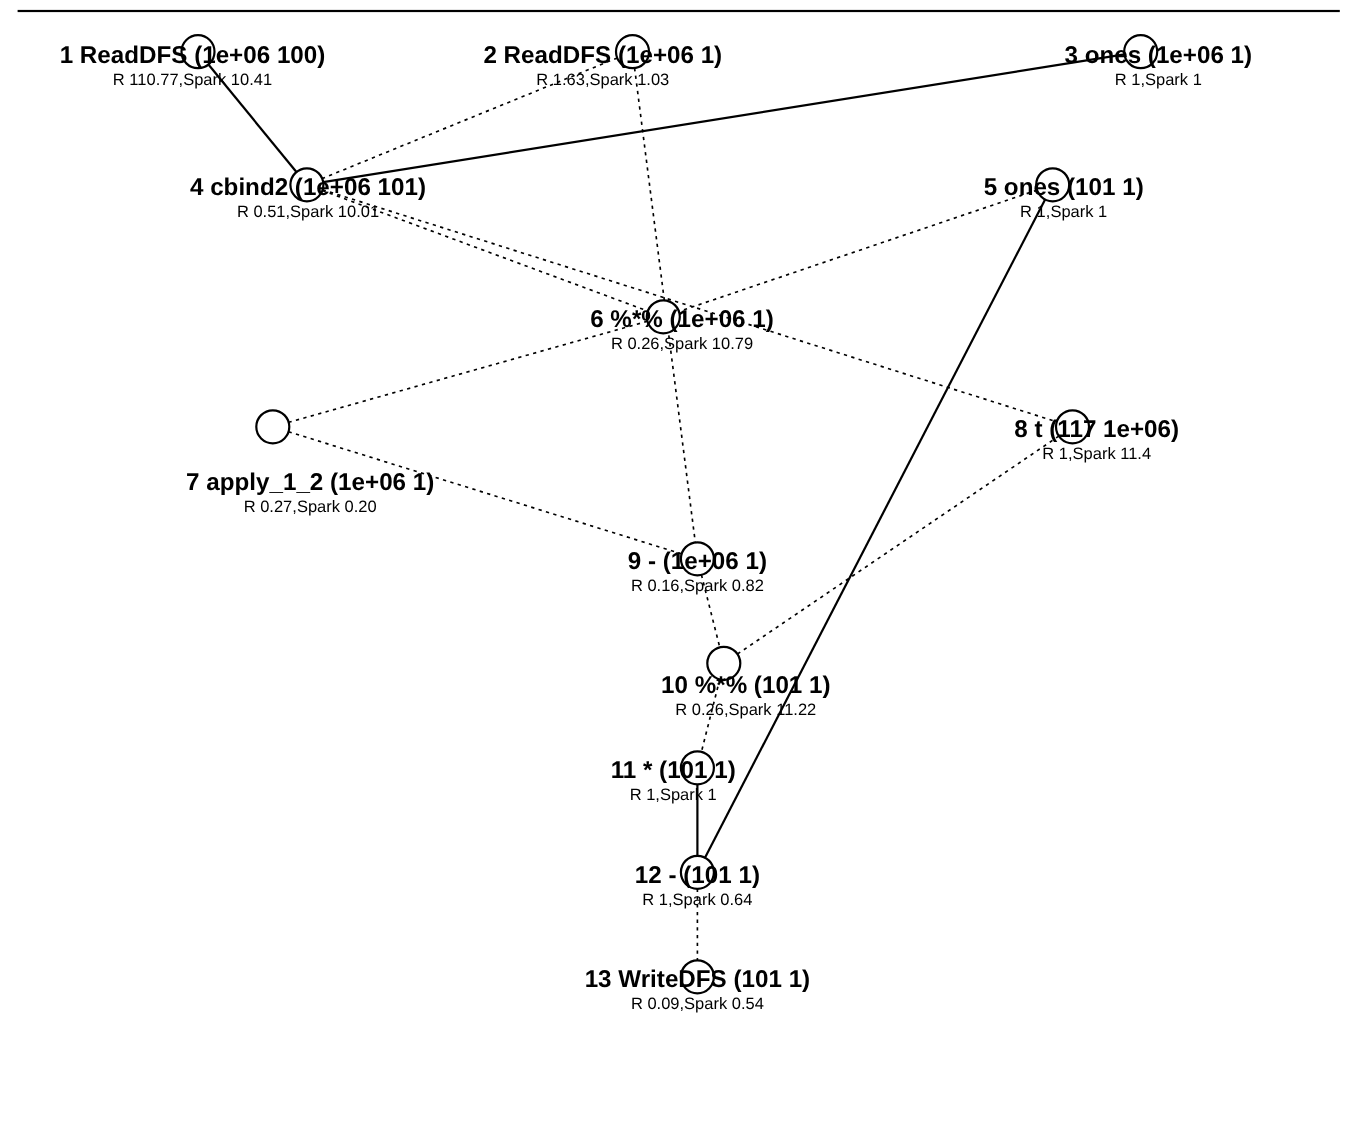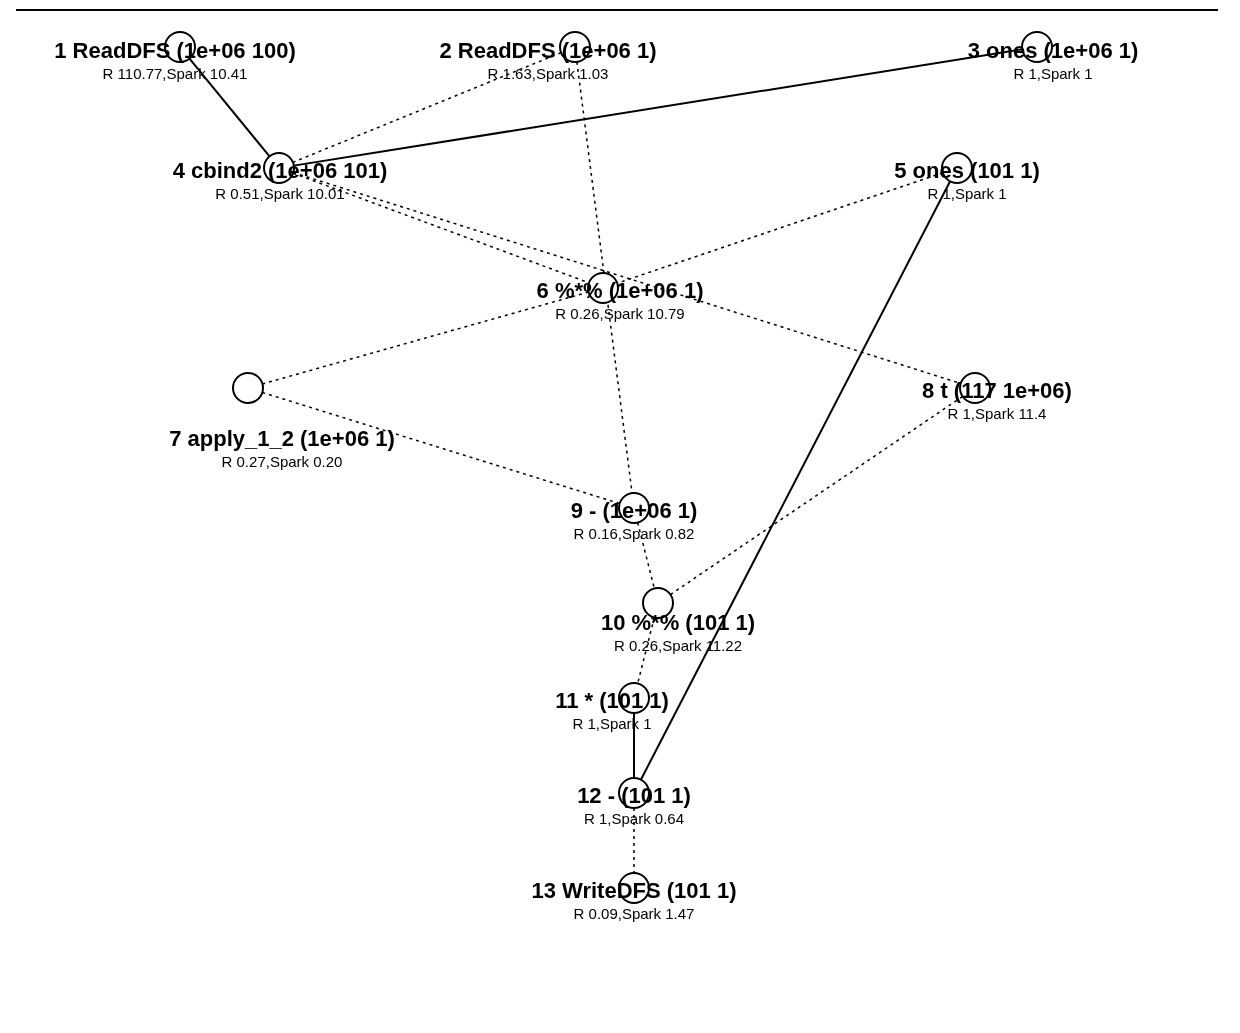--- a/index.html
+++ b/index.html
@@ -137,14 +137,14 @@
 <div class="node" style="left: 612px; top: 710px;">
   <div class="title">11 * (101 1)</div>
   <div class="sub">R 1,Spark 1</div>
 </div>
 <div class="node" style="left: 634px; top: 805px;">
   <div class="title">12 - (101 1)</div>
   <div class="sub">R 1,Spark 0.64</div>
 </div>
 <div class="node" style="left: 634px; top: 900px;">
   <div class="title">13 WriteDFS (101 1)</div>
-  <div class="sub">R 0.09,Spark 1.47</div>
+  <div class="sub">R 0.09,Spark 0.54</div>
 </div>
 
 </body></html>

